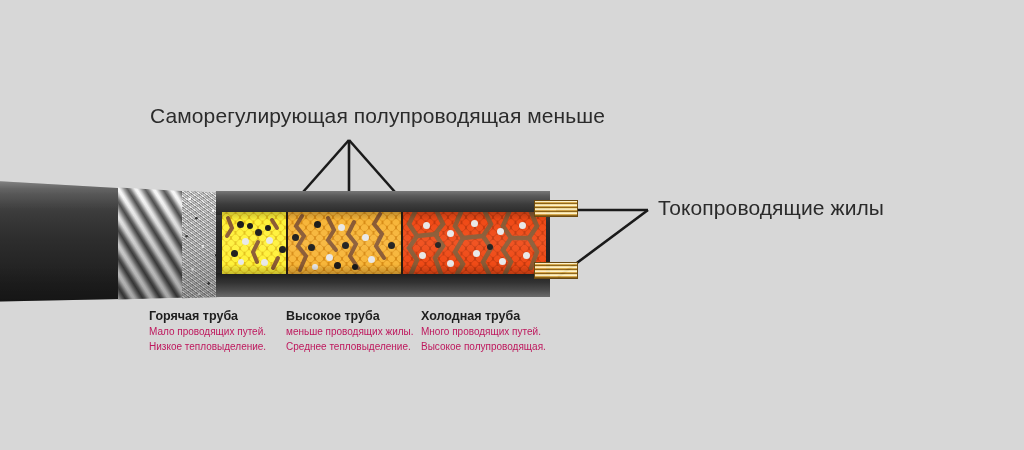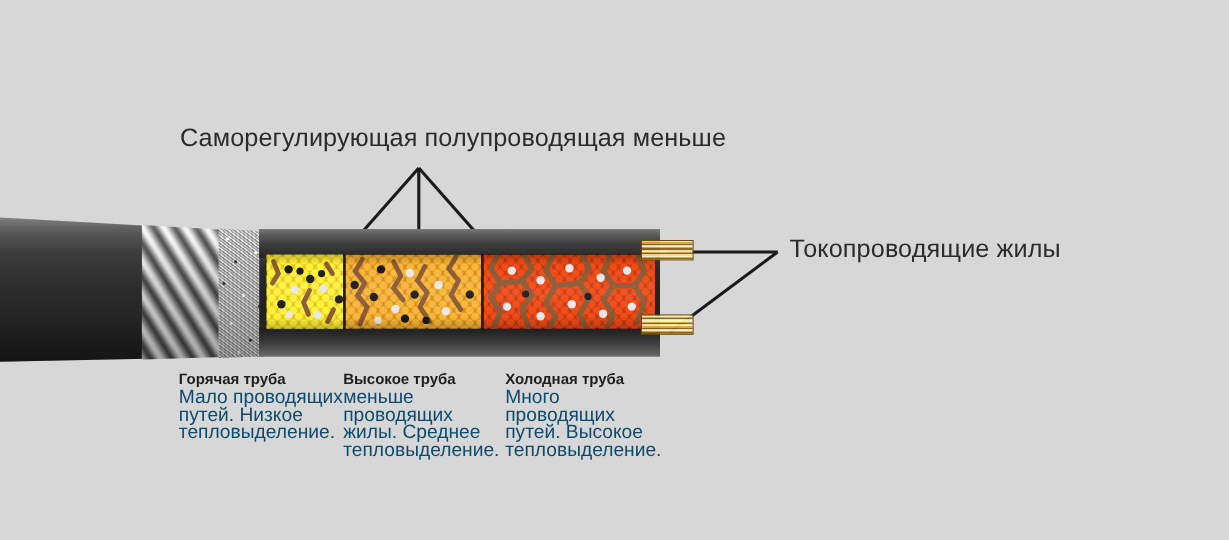--- a/index.html
+++ b/index.html
@@ -20,21 +20,21 @@
     position:absolute;left:658px;top:196px;
     font-size:21px;color:#2b2b2b;white-space:nowrap;letter-spacing:.1px;
   }
 
   .caption{position:absolute;top:309px;width:140px;}
   .caption .cap-title{
     font-size:12.5px;font-weight:bold;color:#1e1e1e;
     line-height:15px;margin-bottom:1px;white-space:nowrap;
   }
   .caption .cap-body{
-    font-size:16px;color:#0c4a6e;line-height:14.5px;
+    font-size:10px;color:#be185d;line-height:14.5px;
   }
   #cap-hot{left:149px;}
   #cap-warm{left:286px;}
   #cap-cold{left:421px;}
 
   
   #leaders{position:absolute;left:0;top:0;width:1024px;height:450px;}
 
   
   #cable{position:absolute;left:0;top:176px;width:620px;height:128px;}
@@ -328,16 +328,16 @@
     <div class="cap-body">Мало проводящих путей. Низкое тепловыделение.</div>
   </div>
 
   <div class="caption" id="cap-warm">
     <div class="cap-title">Высокое труба</div>
     <div class="cap-body">меньше проводящих жилы. Среднее тепловыделение.</div>
   </div>
 
   <div class="caption" id="cap-cold">
     <div class="cap-title">Холодная труба</div>
-    <div class="cap-body">Много проводящих путей. Высокое тепловыделение.</div>
+    <div class="cap-body">Много проводящих путей. Высокое полупроводящая.</div>
   </div>
 
 </div>
 
 </body></html>

